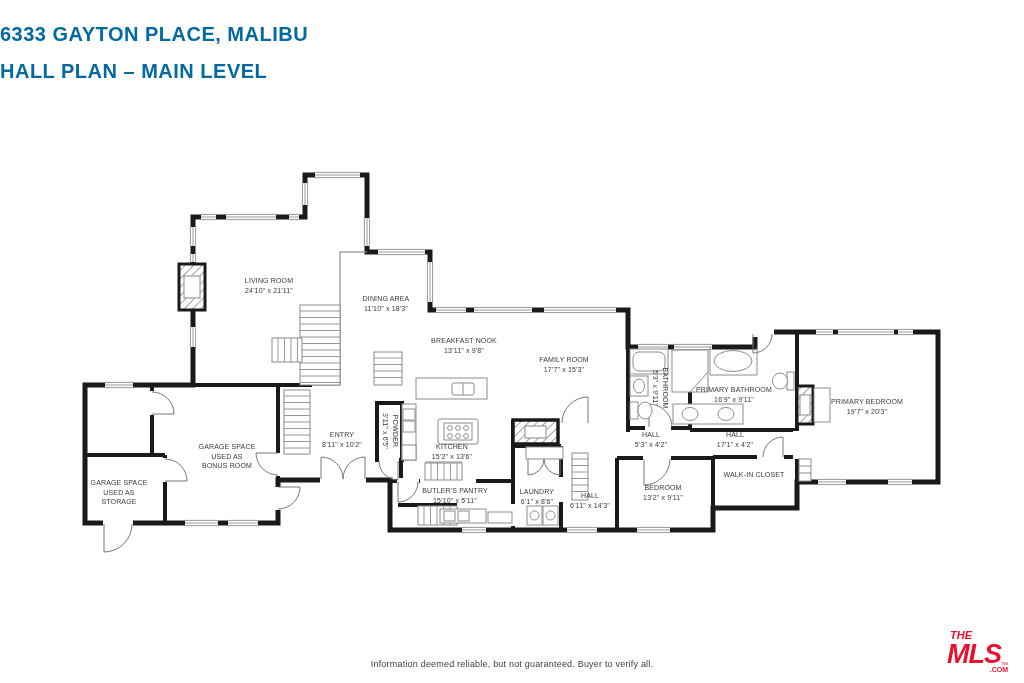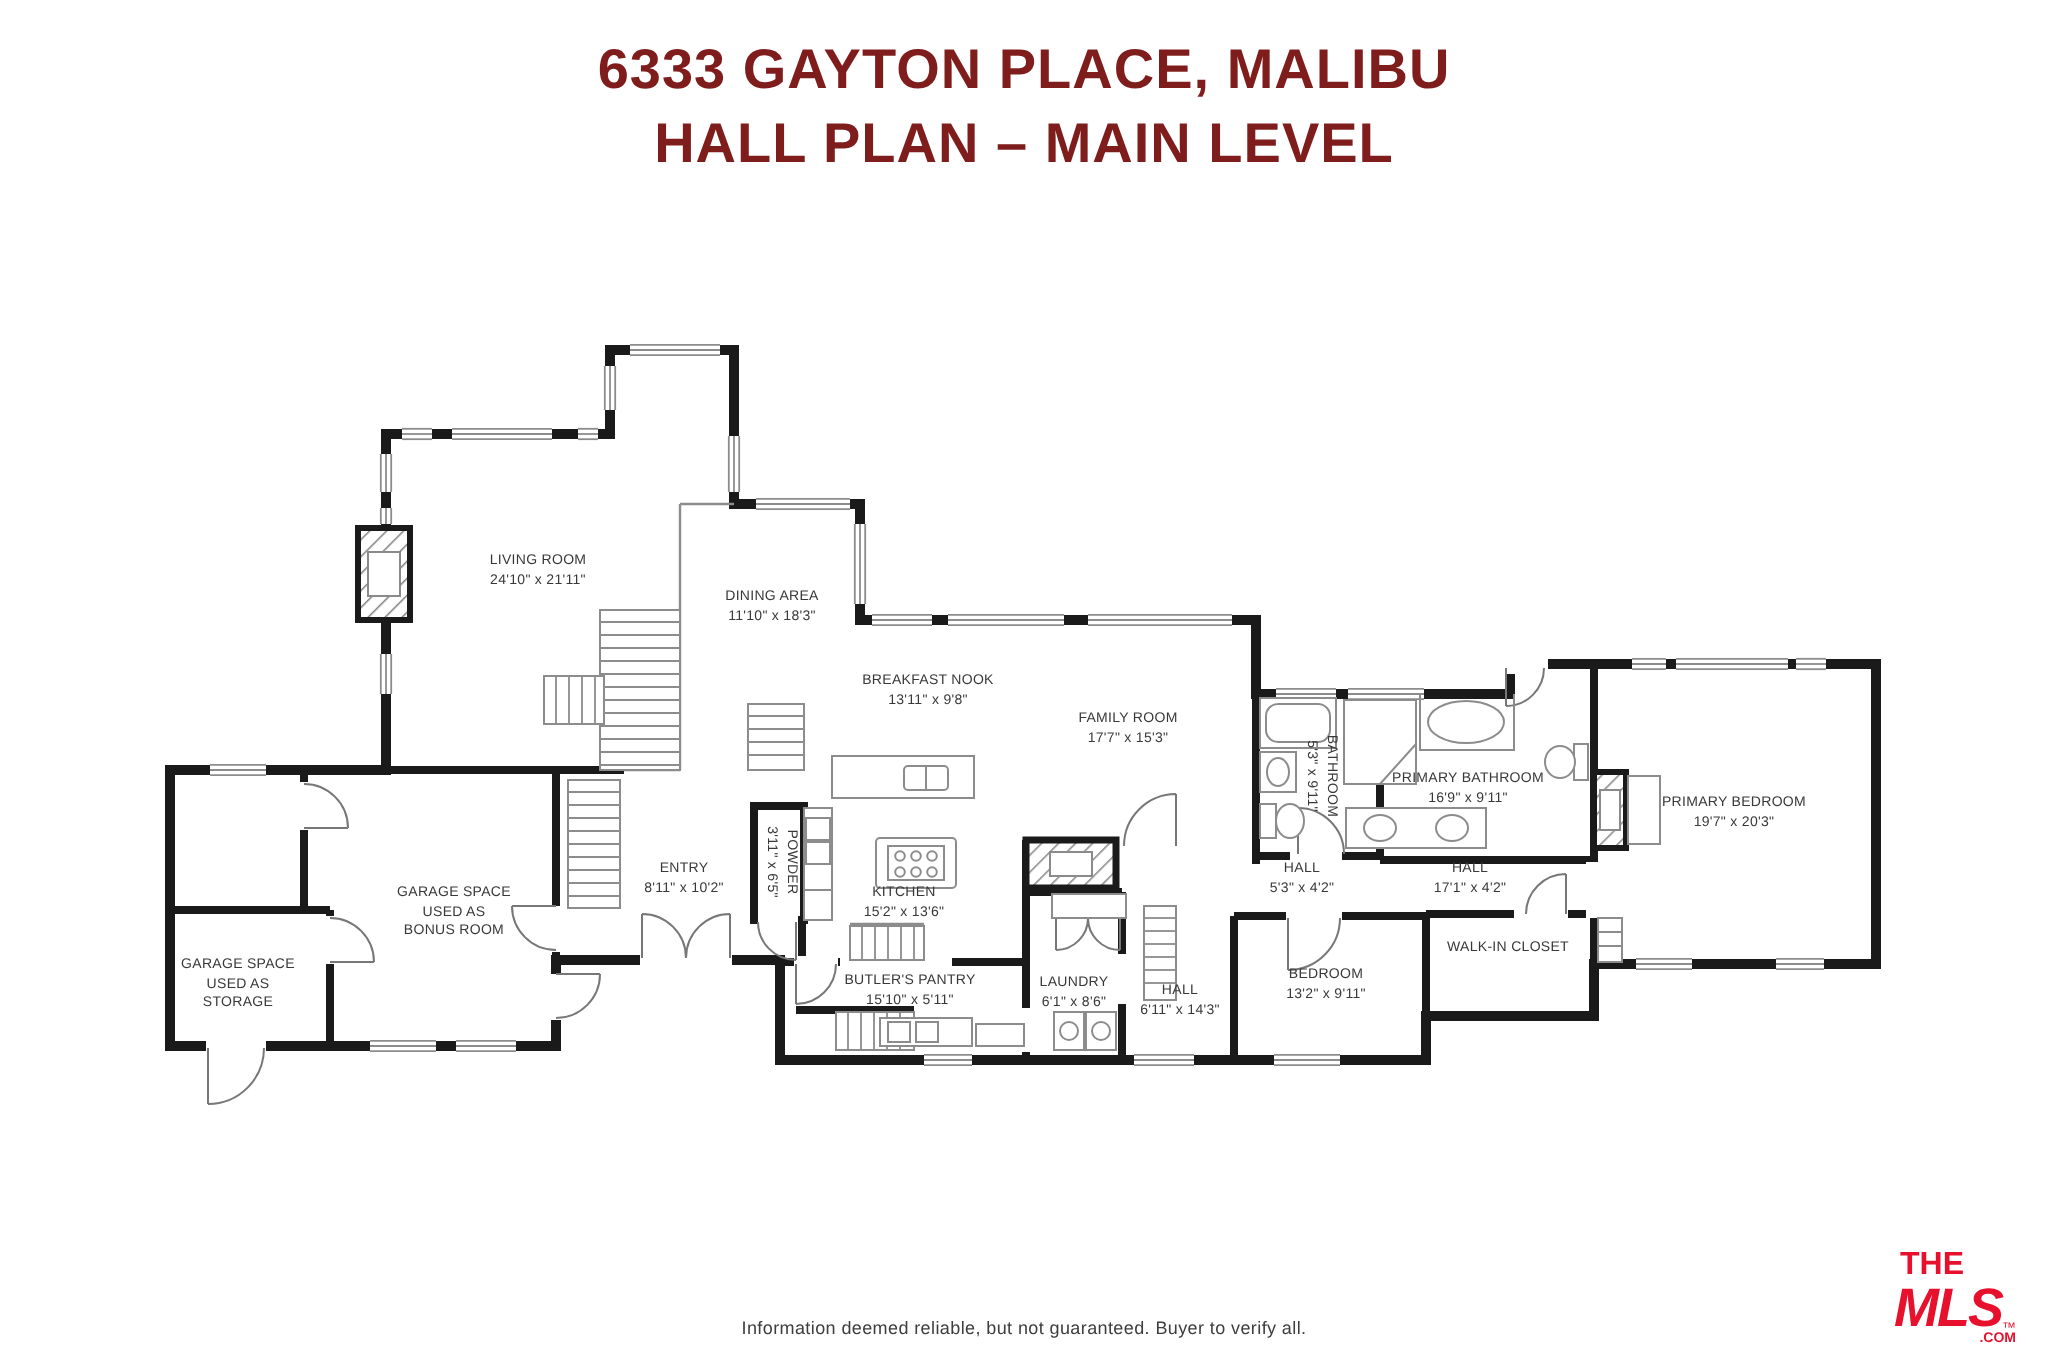--- a/index.html
+++ b/index.html
@@ -1,29 +1,29 @@
 <!DOCTYPE html>
 <html><head>
 <meta charset="utf-8">
 <style>
   html,body{margin:0;padding:0;background:#ffffff;}
   .page{position:relative;width:1024px;height:683px;background:#fff;overflow:hidden;
         font-family:"Liberation Sans",sans-serif;}
-  .title{position:absolute;top:16px;left:0;width:100%;text-align:center;
-         font-weight:bold;color:#7f1d1d;font-size:28px;line-height:37px;letter-spacing:.5px;}
+  .title{position:absolute;top:16px;left:0;width:100%;
+         font-weight:bold;color:#0369a1;font-size:20px;line-height:37px;letter-spacing:.5px;}
   .plan-svg{position:absolute;left:0;top:0;}
   .room-label{position:absolute;transform:translate(-50%,-50%);text-align:center;
               color:#383838;font-size:7px;line-height:1.35;letter-spacing:.15px;
               white-space:pre-line;width:max-content;}
   .room-label .rl-dims{display:block;}
   .room-label.vert{transform:translate(-50%,-50%) rotate(90deg);}
   .footer{position:absolute;bottom:14px;left:0;width:100%;text-align:center;
           font-size:9px;color:#3d3d3d;letter-spacing:.2px;}
   .logo{position:absolute;right:16px;bottom:10px;line-height:1;color:#e8112d;}
-  .logo .the{display:block;font-size:16px;font-weight:bold;margin-left:3px;}
+  .logo .the{display:block;font-size:11px;font-weight:bold;font-style:italic;margin-left:3px;}
   .logo .mls-row{display:flex;align-items:flex-end;}
   .logo .mls{font-size:27px;font-weight:bold;font-style:italic;letter-spacing:-1px;}
   .logo .tm{font-size:7px;margin-top:1px;}
   .logo .com{display:block;text-align:right;font-size:7px;font-weight:bold;margin-top:-2px;}
 </style>
 </head>
 <body>
 
 <div class="page">
 

